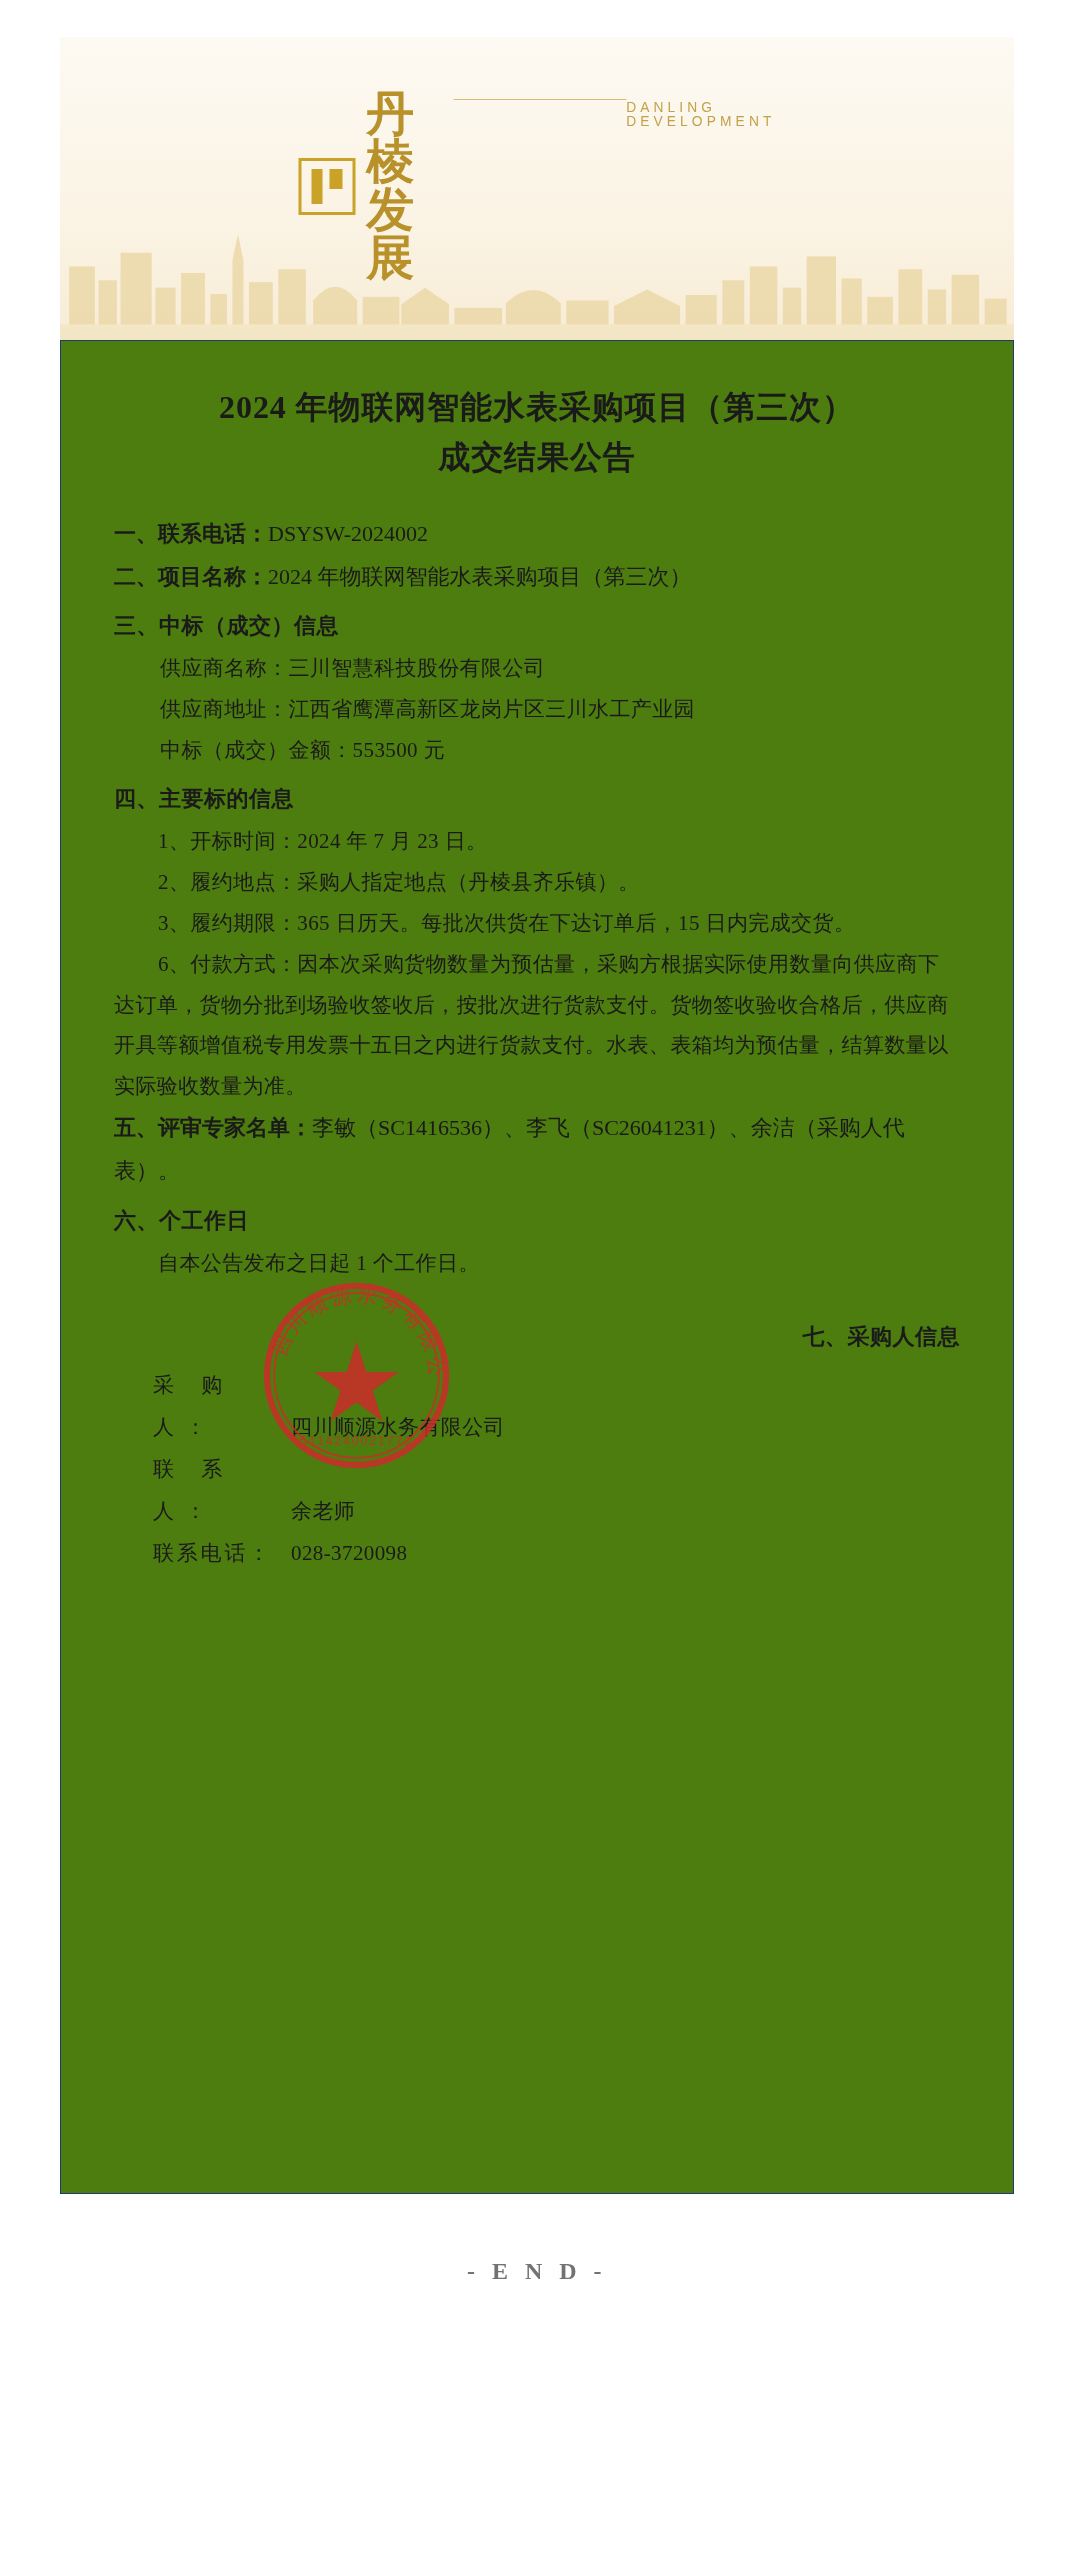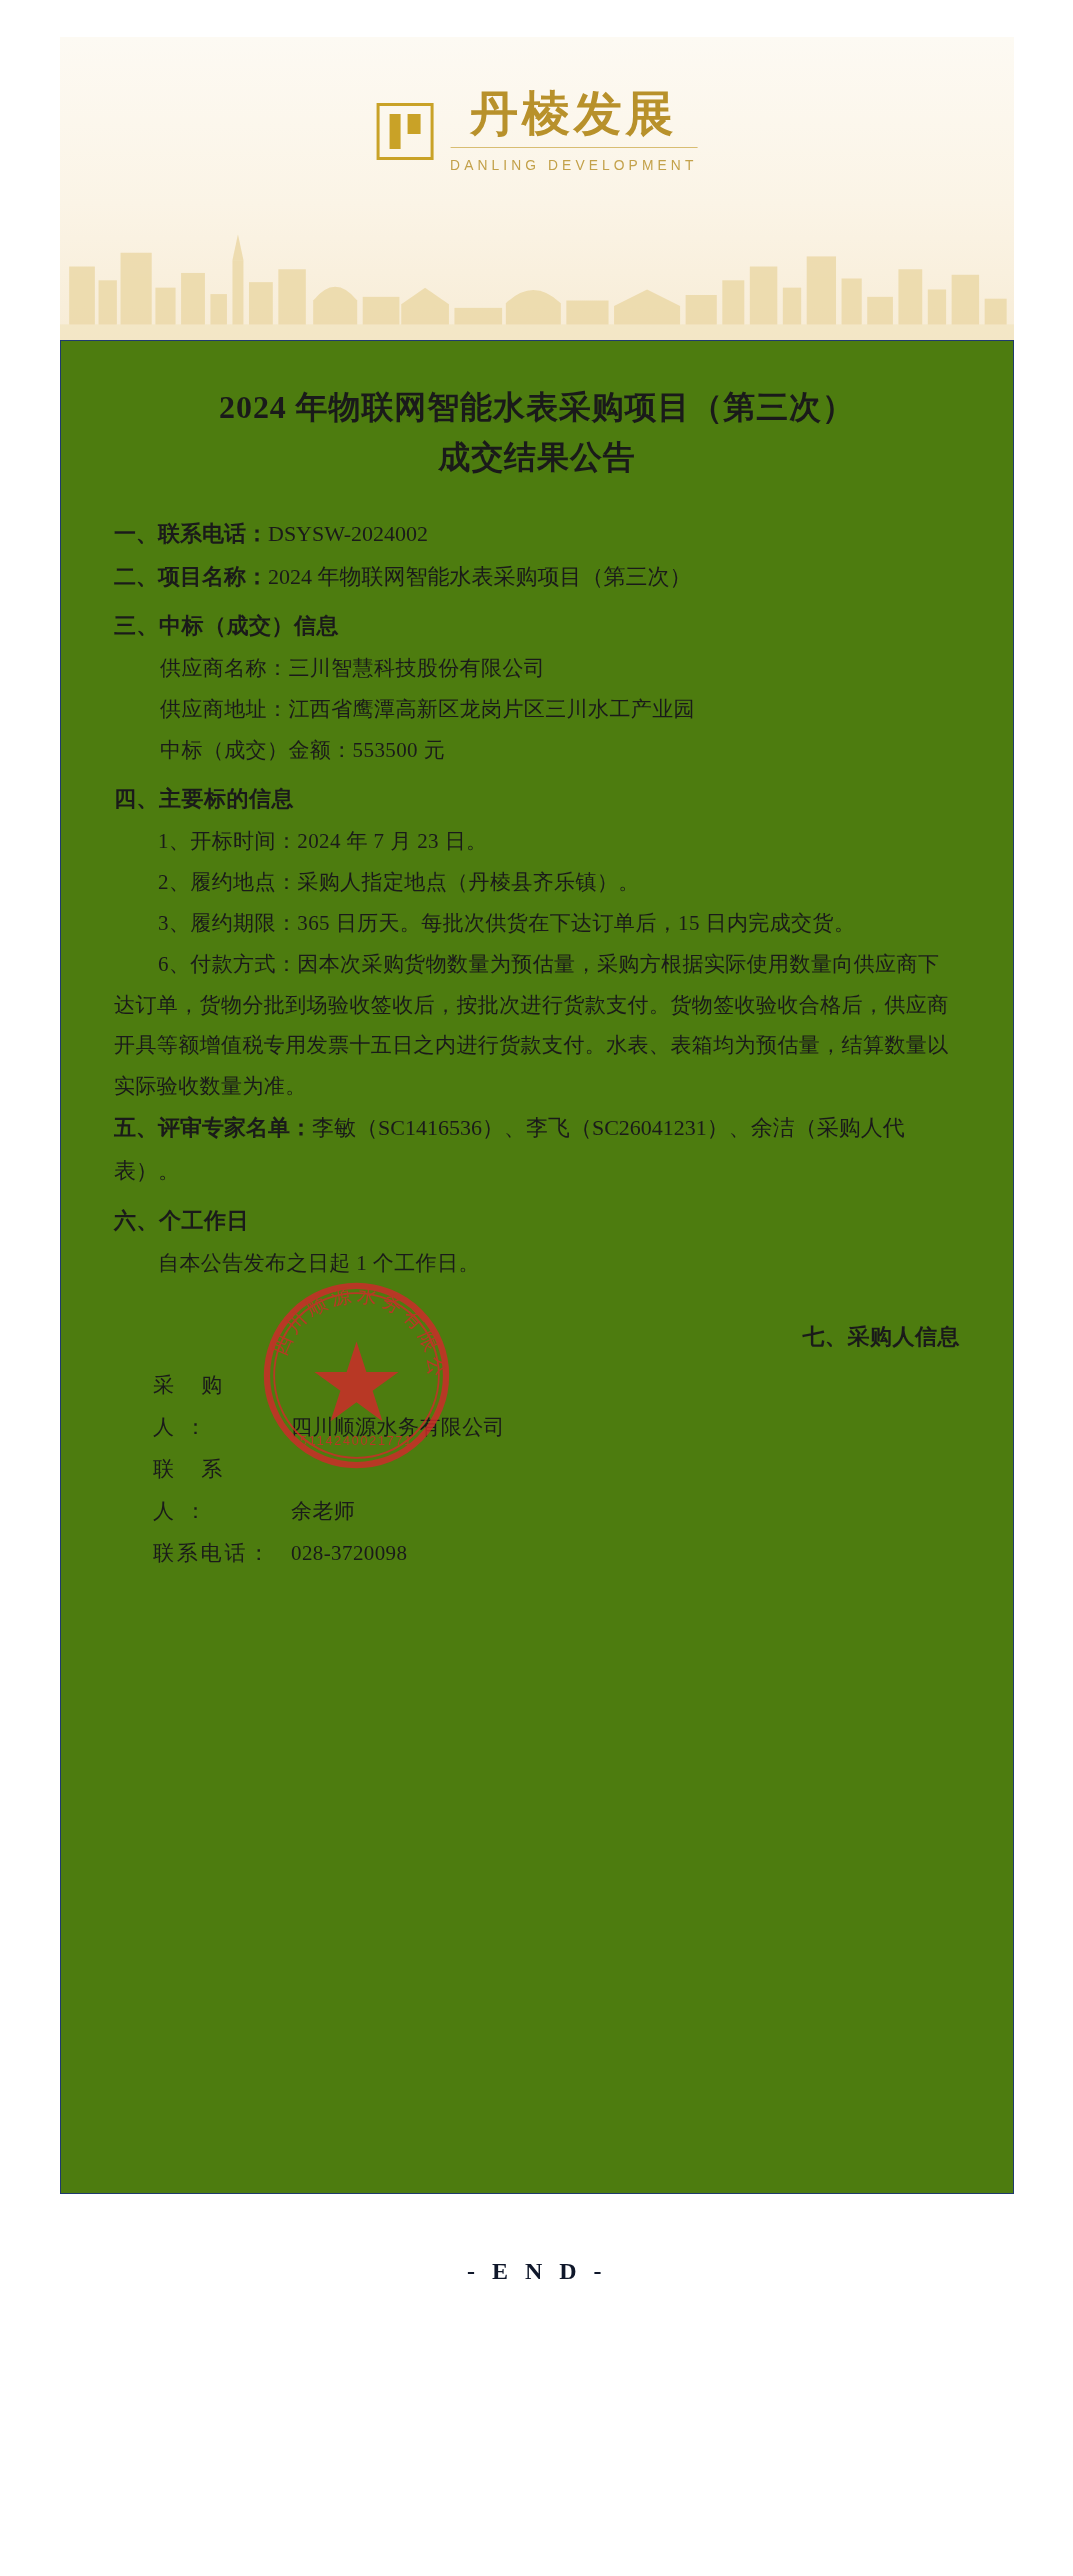--- a/index.html
+++ b/index.html
@@ -58,22 +58,21 @@
   .logo-mark .m-outer {
     left: 0; top: 0; width: 57px; height: 57px;
     background: none;
     border: 3.7px solid #c9a227;
     box-sizing: border-box;
   }
   .logo-mark .m-bar1 { left: 13px; top: 11px; width: 11px; height: 35px; }
   .logo-mark .m-bar2 { left: 31px; top: 11px; width: 13px; height: 20px; }
   .logo-text {
     display: flex;
-    flex-direction: column;
-    align-items: center;
+    flex-direction: row;
     line-height: 1;
   }
   .logo-cn {
     font-family: "Liberation Serif", "DejaVu Serif", serif;
     font-size: 48px;
     font-weight: bold;
     color: #b8912b;
     letter-spacing: 3.7px;
   }
   .logo-en {
@@ -174,21 +173,21 @@
     pointer-events: none;
     opacity: 0.82;
   }
 
   .footer-end {
     text-align: center;
     font-size: 24px;
     font-weight: bold;
     letter-spacing: 5.5px;
     margin-top: 64px;
-    color: #0f172a;
+    color: #737373;
     font-family: "Liberation Serif", "DejaVu Serif", serif;
   }
 </style>
 </head>
 <body>
 
 <div class="page">
 
   <div class="banner">
     <div class="banner-inner">

